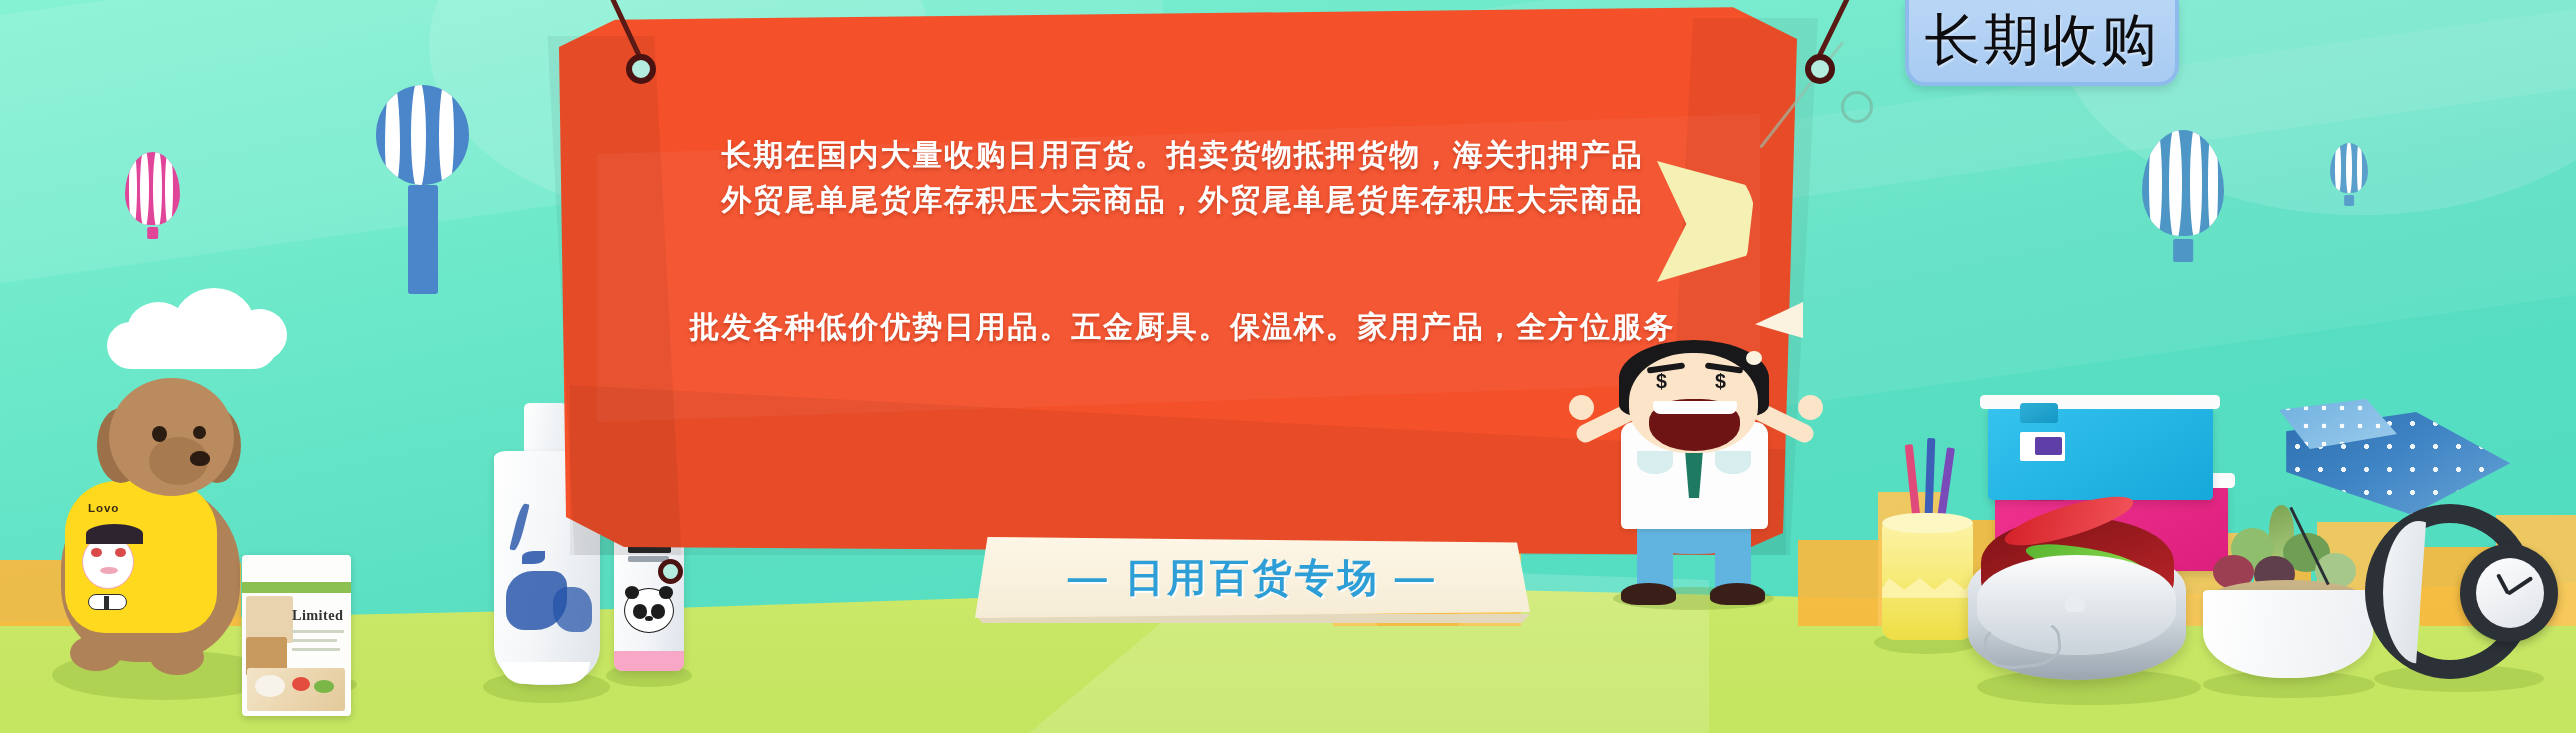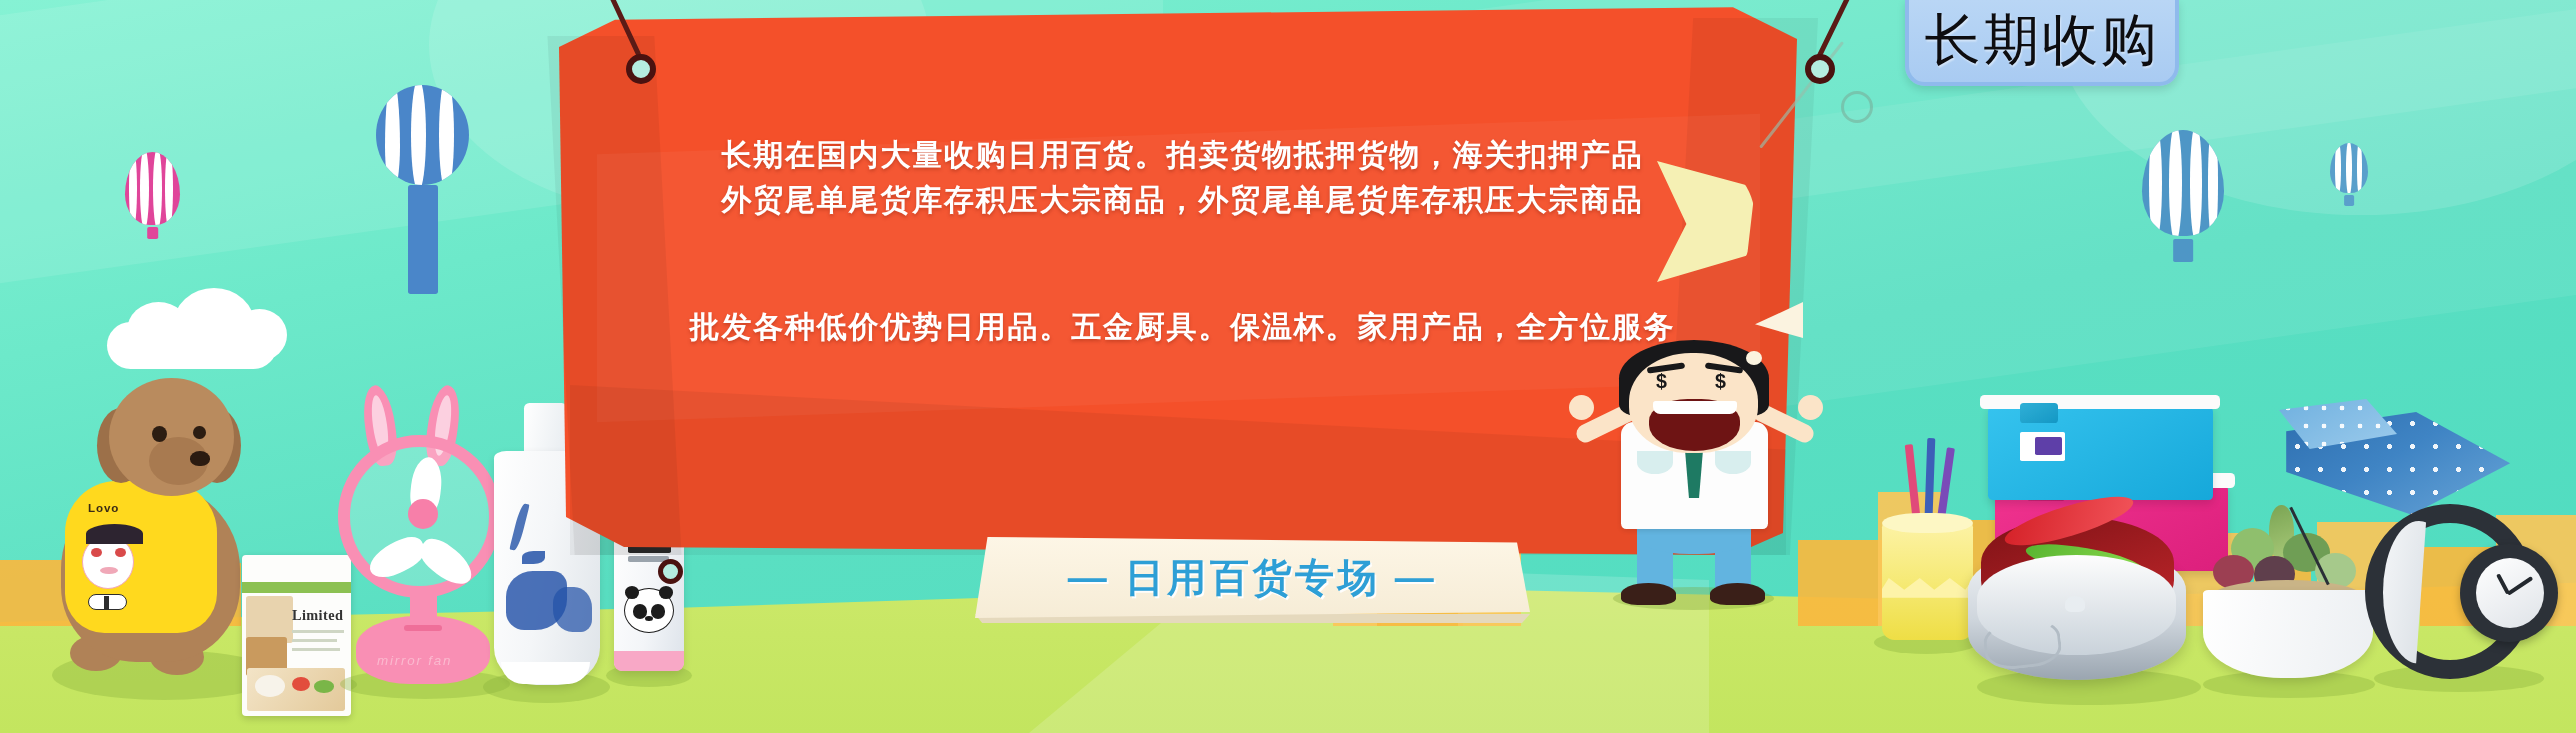--- a/index.html
+++ b/index.html
@@ -333,38 +333,20 @@
       <div class="line" style="left:50px;top:75px;width:52px;"></div>
       <div class="line" style="left:50px;top:84px;width:45px;"></div>
       <div class="line" style="left:50px;top:93px;width:48px;"></div>
       <div class="pic" style="left:5.4px;top:113px;width:98px;height:43px;background:linear-gradient(130deg,#f3e4c7,#e3c99a);"></div>
       <div class="pic" style="left:12.5px;top:120px;width:30px;height:21.5px;background:#f7f3ea;border-radius:50%;"></div>
       <div class="pic" style="left:50px;top:122px;width:18px;height:14.3px;background:#e24d3d;border-radius:50%;"></div>
       <div class="pic" style="left:72px;top:125px;width:19.7px;height:12.5px;background:#7ab648;border-radius:50%;"></div>
     </div>
   </div>
 
-  <div class="obj" style="left:322px;top:385px;width:224px;height:322px;">
-    <div class="shadow-ell" style="left:18px;top:284px;width:170px;height:30px;"></div>
-    <div class="fan-ear" style="left:43px;top:0;width:30px;height:81px;transform:rotate(-8deg);">
-        <i></i>
-      </div>
-    <div class="fan-ear" style="left:106px;top:0;width:30px;height:81px;transform:rotate(8deg);">
-        <i></i>
-      </div>
-    <div class="fan-ring" style="left:16px;top:50px;width:163px;height:163px;"></div>
-    <div class="fan-blade" style="left:86px;top:72px;width:30px;height:59px;transform:rotate(6deg);"></div>
-    <div class="fan-blade" style="left:86px;top:100px;width:30px;height:59px;transform:rotate(128deg);"></div>
-    <div class="fan-blade" style="left:86px;top:100px;width:30px;height:59px;transform:rotate(-118deg);"></div>
-    <div class="fan-hub" style="left:86px;top:114px;width:30px;height:30px;"></div>
-    <div class="fan-neck" style="left:88px;top:208px;width:27px;height:38px;"></div>
-    <div class="fan-base" style="left:34px;top:231px;width:134px;height:68px;"></div>
-    <div style="position:absolute;left:82px;top:240px;width:38px;height:6.3px;background:#ef6f99;border-radius:3.6px;"></div>
-    <span class="fan-txt" style="left:55px;top:268px;">mirror fan</span>
-  </div>
 
   <div class="obj" style="left:474px;top:403px;width:143px;height:313px;">
     <div class="shadow-ell" style="left:9px;top:268px;width:127px;height:32px;"></div>
     <div class="vase-neck" style="left:50px;top:0;width:43px;height:59px;"></div>
     <div class="vase" style="left:19.7px;top:48px;width:106px;height:234px;"></div>
     <div class="vase-art" style="left:41px;top:100px;width:9px;height:48px;transform:rotate(14deg);opacity:.8;"></div>
     <div class="vase-art" style="left:48px;top:148px;width:23px;height:12.5px;border-radius:50% 0 50% 0;"></div>
     <div class="vase-art" style="left:32px;top:168px;width:61px;height:59px;border-radius:44% 24% 52% 30%;opacity:.82;"></div>
     <div class="vase-art" style="left:79px;top:184px;width:39px;height:45px;border-radius:36% 46% 28% 50%;opacity:.72;"></div>
     <div style="position:absolute;left:27px;top:259px;width:89px;height:21.5px;background:#fff;border-radius:0 0 23px 23px;"></div>

